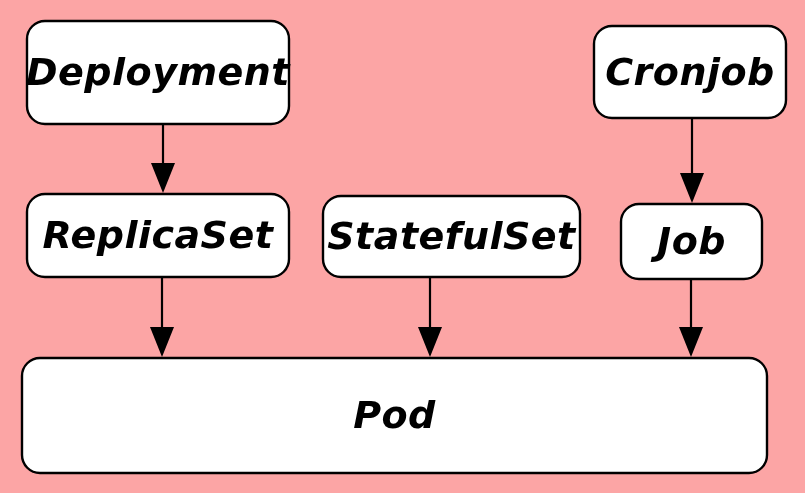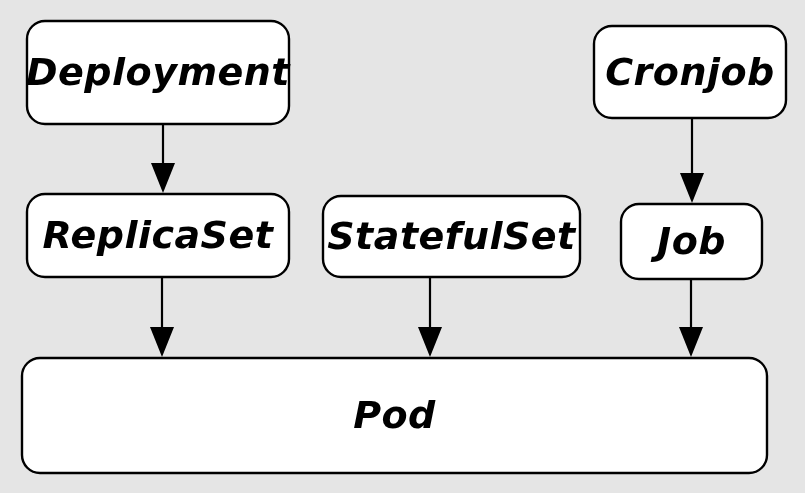--- a/index.html
+++ b/index.html
@@ -5,21 +5,21 @@
 <style>
   html, body {
     margin: 0;
     padding: 0;
     background: #ffffff;
   }
   #canvas {
     position: relative;
     width: 805px;
     height: 493px;
-    background: #e5e5e5;
+    background: #fca5a5;
     overflow: hidden;
     font-family: "DejaVu Sans", sans-serif;
   }
   #diagram-svg {
     position: absolute;
     left: 0;
     top: 0;
     width: 805px;
     height: 493px;
   }

